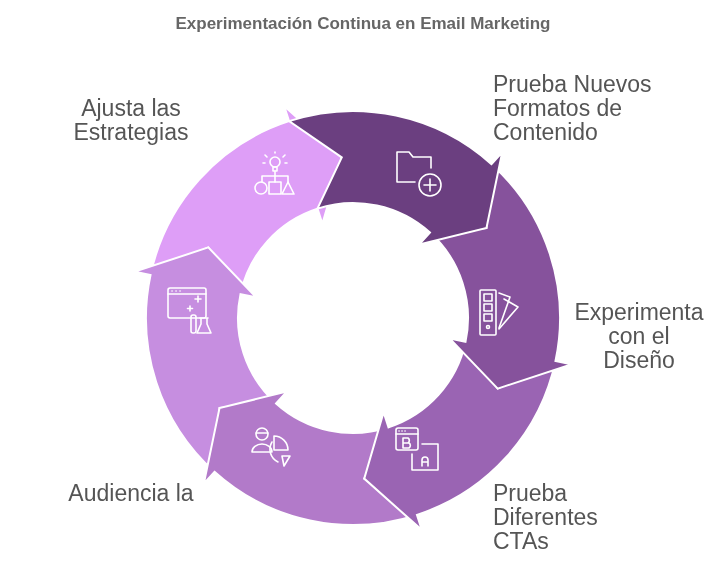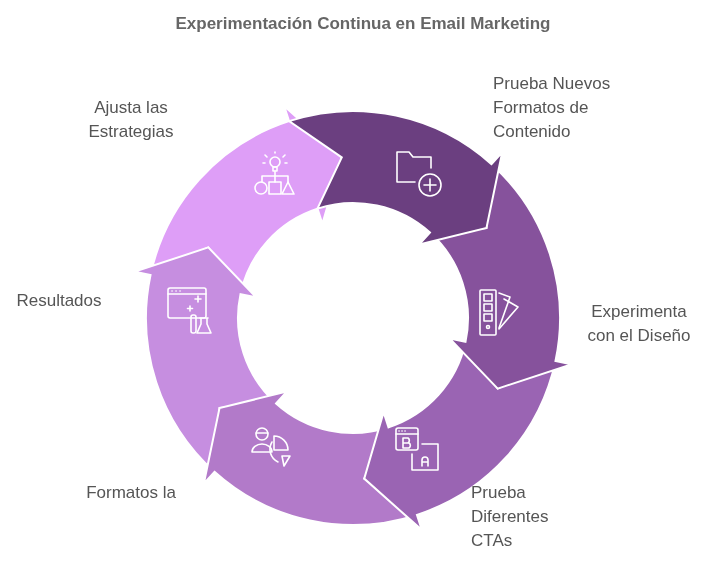--- a/index.html
+++ b/index.html
@@ -1,19 +1,19 @@
 <!DOCTYPE html>
 <html><head>
 <meta charset="utf-8">
 <style>
   html, body { margin:0; padding:0; background:#ffffff; }
   body { width:726px; height:564px; position:relative; overflow:hidden; font-family:"Liberation Sans", sans-serif; }
   .title { position:absolute; left:0; top:14px; width:726px; text-align:center; font-size:17px; font-weight:bold; color:#666666; }
   svg.diagram { position:absolute; left:0; top:0; }
-  .label { position:absolute; font-size:17px; line-height:24px; color:#555555; }
+  .label { position:absolute; font-size:23px; line-height:24px; color:#555555; }
   .label.right { text-align:left; }
   .label.left { text-align:center; }
 </style>
 </head>
 <body>
 
 <div class="title">Experimentación Continua en Email Marketing</div>
 
 <svg class="diagram" width="726" height="564" viewBox="0 0 726 564">
   <g id="segments">
@@ -77,27 +77,26 @@
 
 <div class="label right" style="left:493px; top:72px;">
   <div>Prueba Nuevos</div>
   <div>Formatos de</div>
   <div>Contenido</div>
 </div>
 <div class="label left" style="left:570px; top:300px; width:138px; text-align:center;">
   <div>Experimenta</div>
   <div>con el Diseño</div>
 </div>
-<div class="label right" style="left:471px; top:481px;">
+<div class="label right" style="left:493px; top:481px;">
   <div>Prueba</div>
   <div>Diferentes</div>
   <div>CTAs</div>
 </div>
 <div class="label left" style="left:60px; top:481px; width:142px;">
-  <div>Formatos la</div>
+  <div>Audiencia la</div>
 </div>
 <div class="label left" style="left:0px; top:289px; width:118px;">
-  <div>Resultados</div>
 </div>
 <div class="label left" style="left:60px; top:96px; width:142px;">
   <div>Ajusta las</div>
   <div>Estrategias</div>
 </div>
 
 </body></html>

